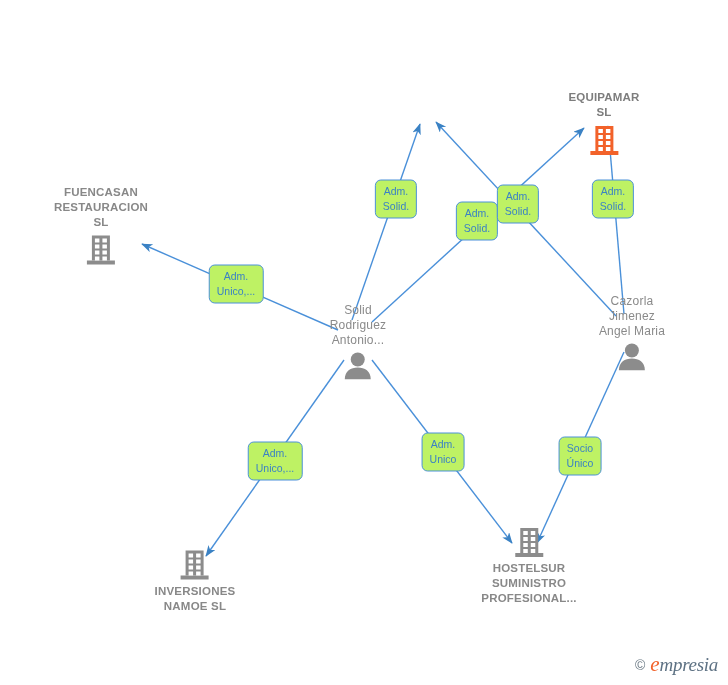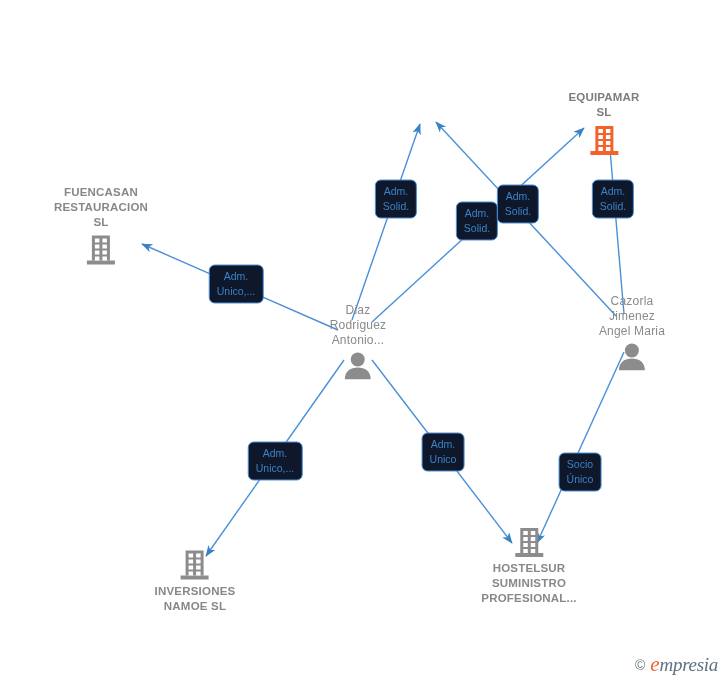--- a/index.html
+++ b/index.html
@@ -27,21 +27,21 @@
   .node.highlight .label{color:#7d7d7d;margin-top:32px;}
 
   .icon{display:block;margin:0 auto;}
   .label-above{margin-bottom:4px;}
   .label-below{margin-top:3px;}
 
   
   .chip{
     position:absolute;
     transform:translate(-50%,-50%);
-    background:#0f172a;
+    background:#bef264;
     border:1.4px solid #4a90d9;
     border-radius:6px;
     color:#3b82c4;
     font-size:10.5px;
     line-height:15px;
     padding:3px 7px 4px 7px;
     text-align:center;
     white-space:pre-line;
     box-sizing:border-box;
     user-select:none;
@@ -111,21 +111,21 @@
       <rect x="9" y="11" width="4.5" height="4" fill="#fff"></rect>
       <rect x="16.5" y="11" width="4.5" height="4" fill="#fff"></rect>
       <rect x="9" y="17" width="4.5" height="4" fill="#fff"></rect>
       <rect x="16.5" y="17" width="4.5" height="4" fill="#fff"></rect>
       <rect x="9" y="23" width="4.5" height="4" fill="#fff"></rect>
       <rect x="16.5" y="23" width="4.5" height="4" fill="#fff"></rect>
     </svg>
   </div>
 
   <div class="node person" style="left:358px;top:341px;">
-    <div class="label label-above">Diaz
+    <div class="label label-above">Solid
 Rodriguez
 Antonio...</div>
     <svg class="icon" width="30" height="28" viewBox="0 0 30 28">
       <circle cx="15" cy="8" r="7" fill="#8c8c8c"></circle>
       <path d="M2,28 C2,19.5 8,16 15,16 C22,16 28,19.5 28,28 Z" fill="#8c8c8c"></path>
     </svg>
   </div>
 
   <div class="node person" style="left:632px;top:332px;">
     <div class="label label-above">Cazorla
@@ -179,21 +179,21 @@
   <div class="chip" style="left:518px;top:204px;">Adm.
 Solid.</div>
   <div class="chip" style="left:613px;top:199px;">Adm.
 Solid.</div>
   <div class="chip" style="left:236px;top:284px;">Adm.
 Unico,...</div>
   <div class="chip" style="left:275px;top:461px;">Adm.
 Unico,...</div>
   <div class="chip" style="left:443px;top:452px;">Adm.
 Unico</div>
-  <div class="chip" style="left:580px;top:472px;">Socio
+  <div class="chip" style="left:580px;top:456px;">Socio
 Único</div>
 
   <div class="watermark">
     <span class="copy">©</span>
     <span class="e">e</span>
     <span class="rest">mpresia</span>
   </div>
 
 </div>
 

